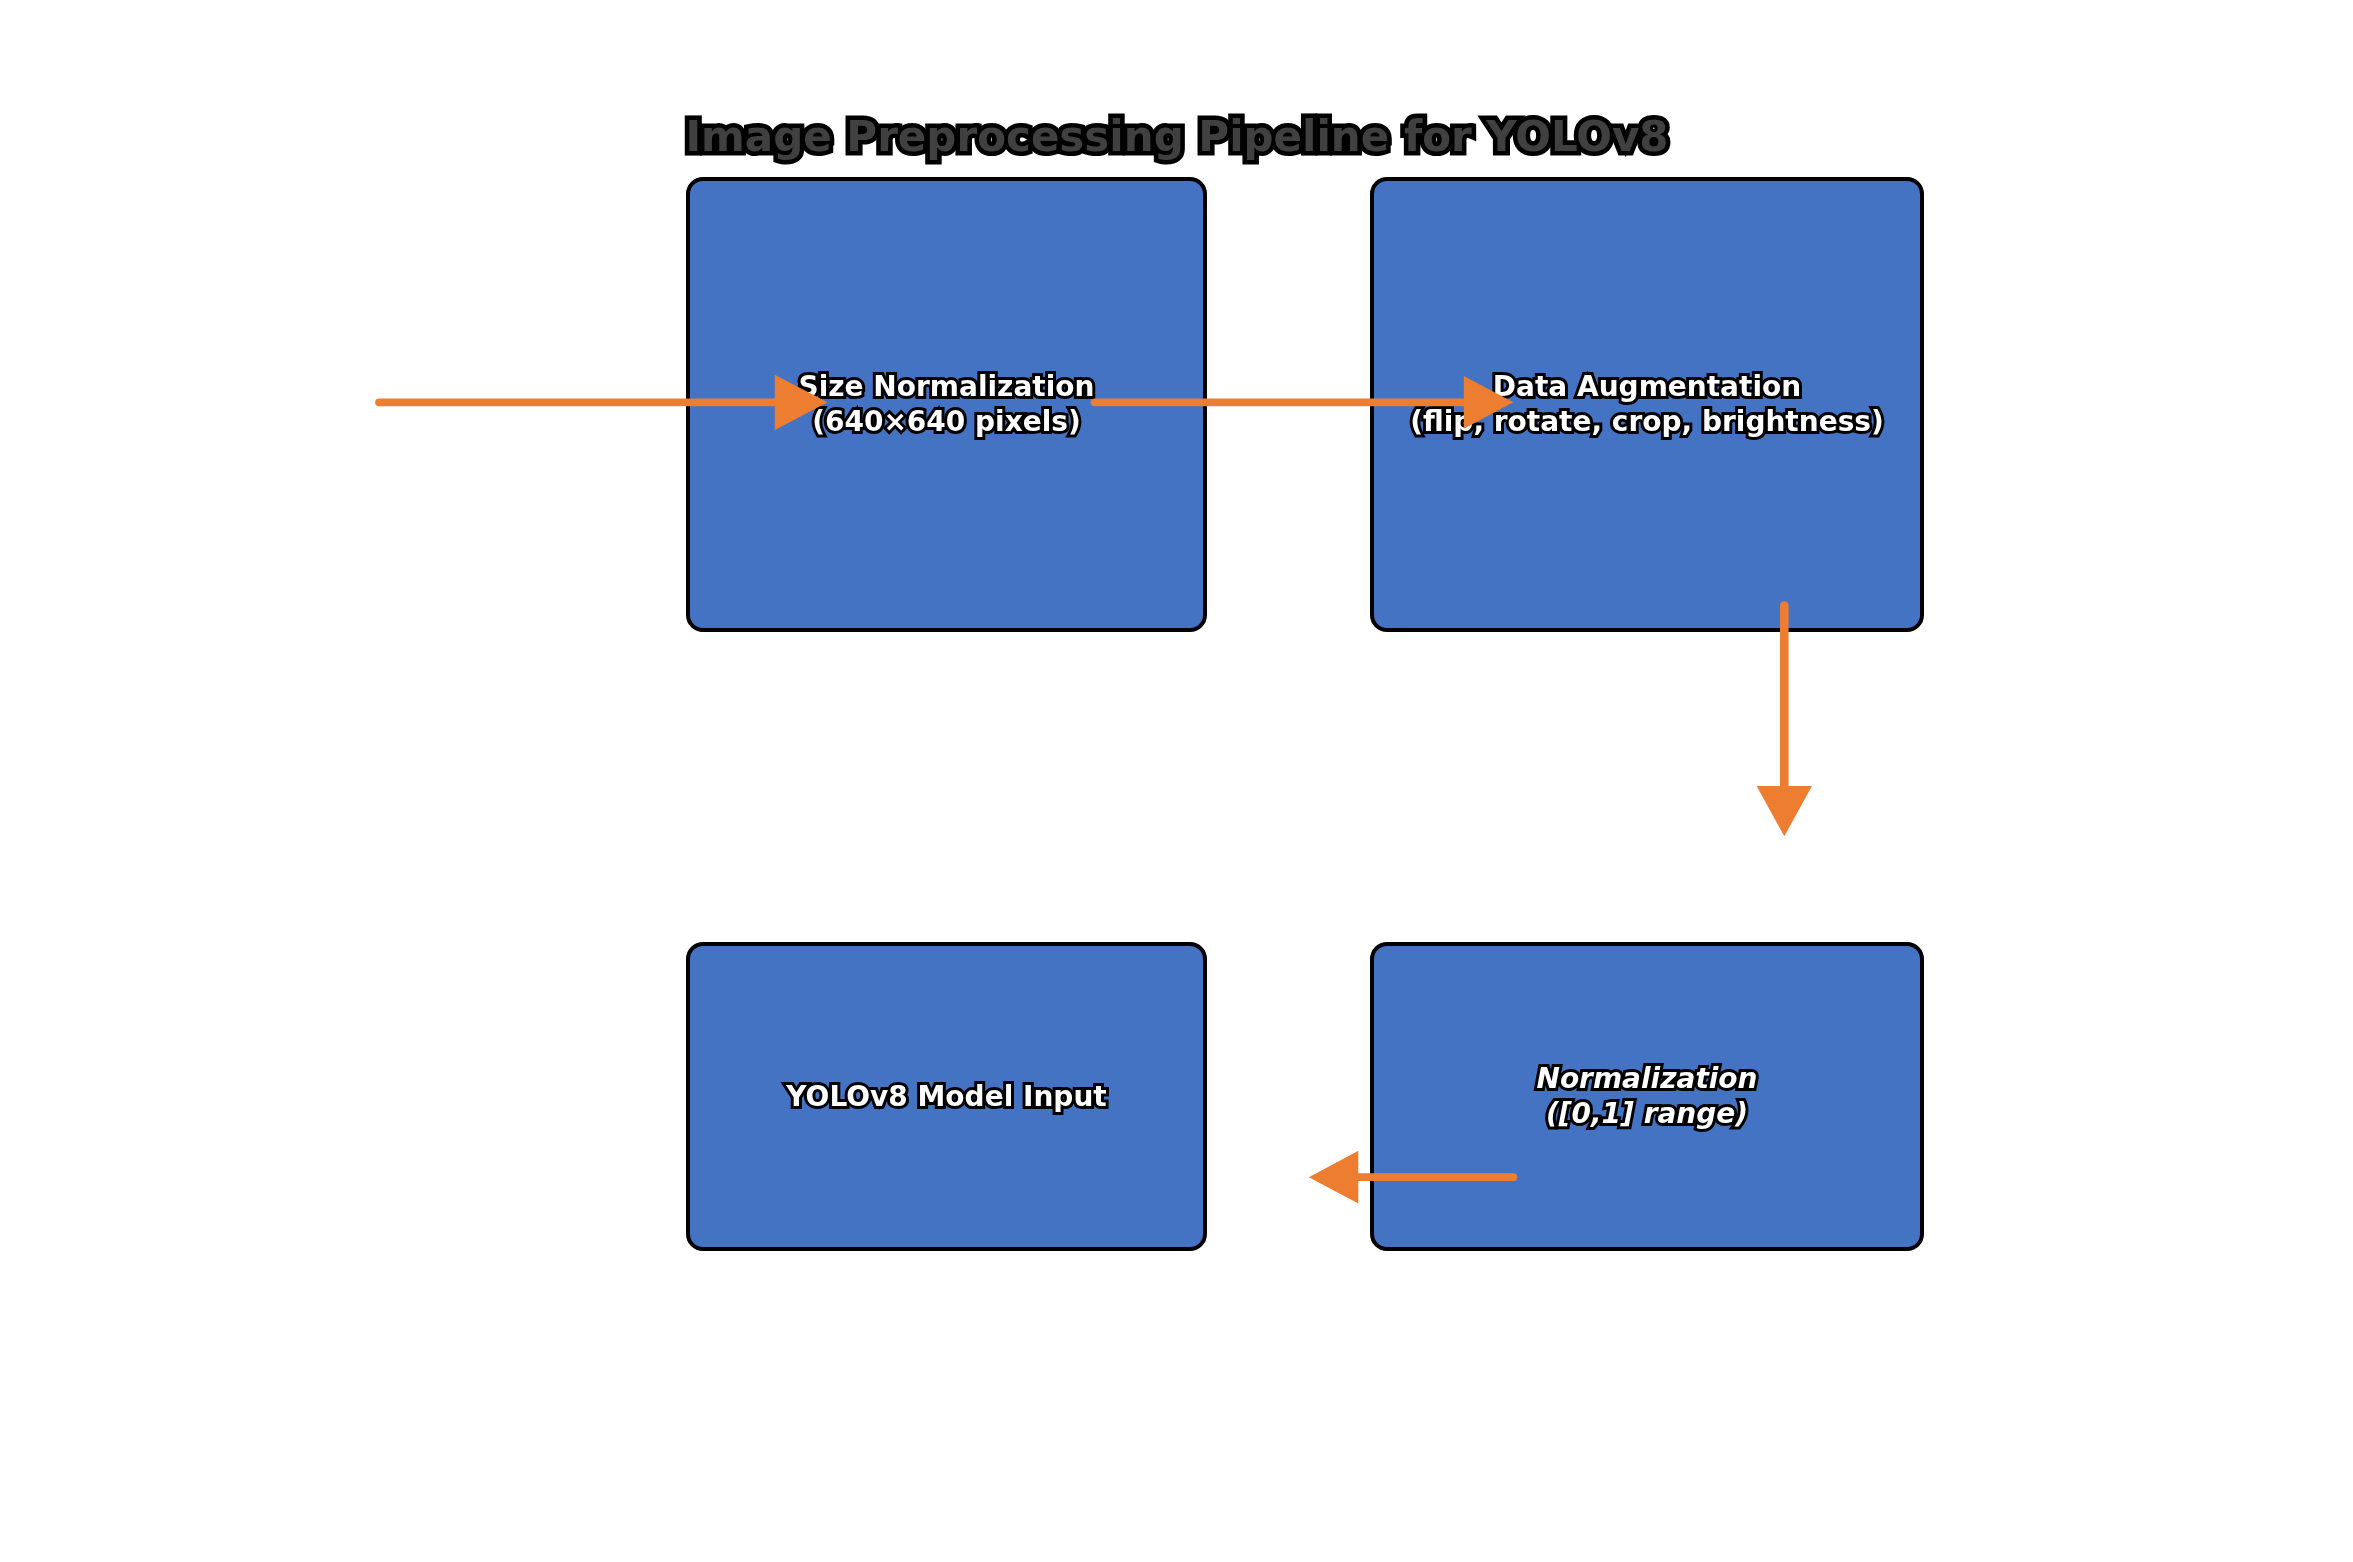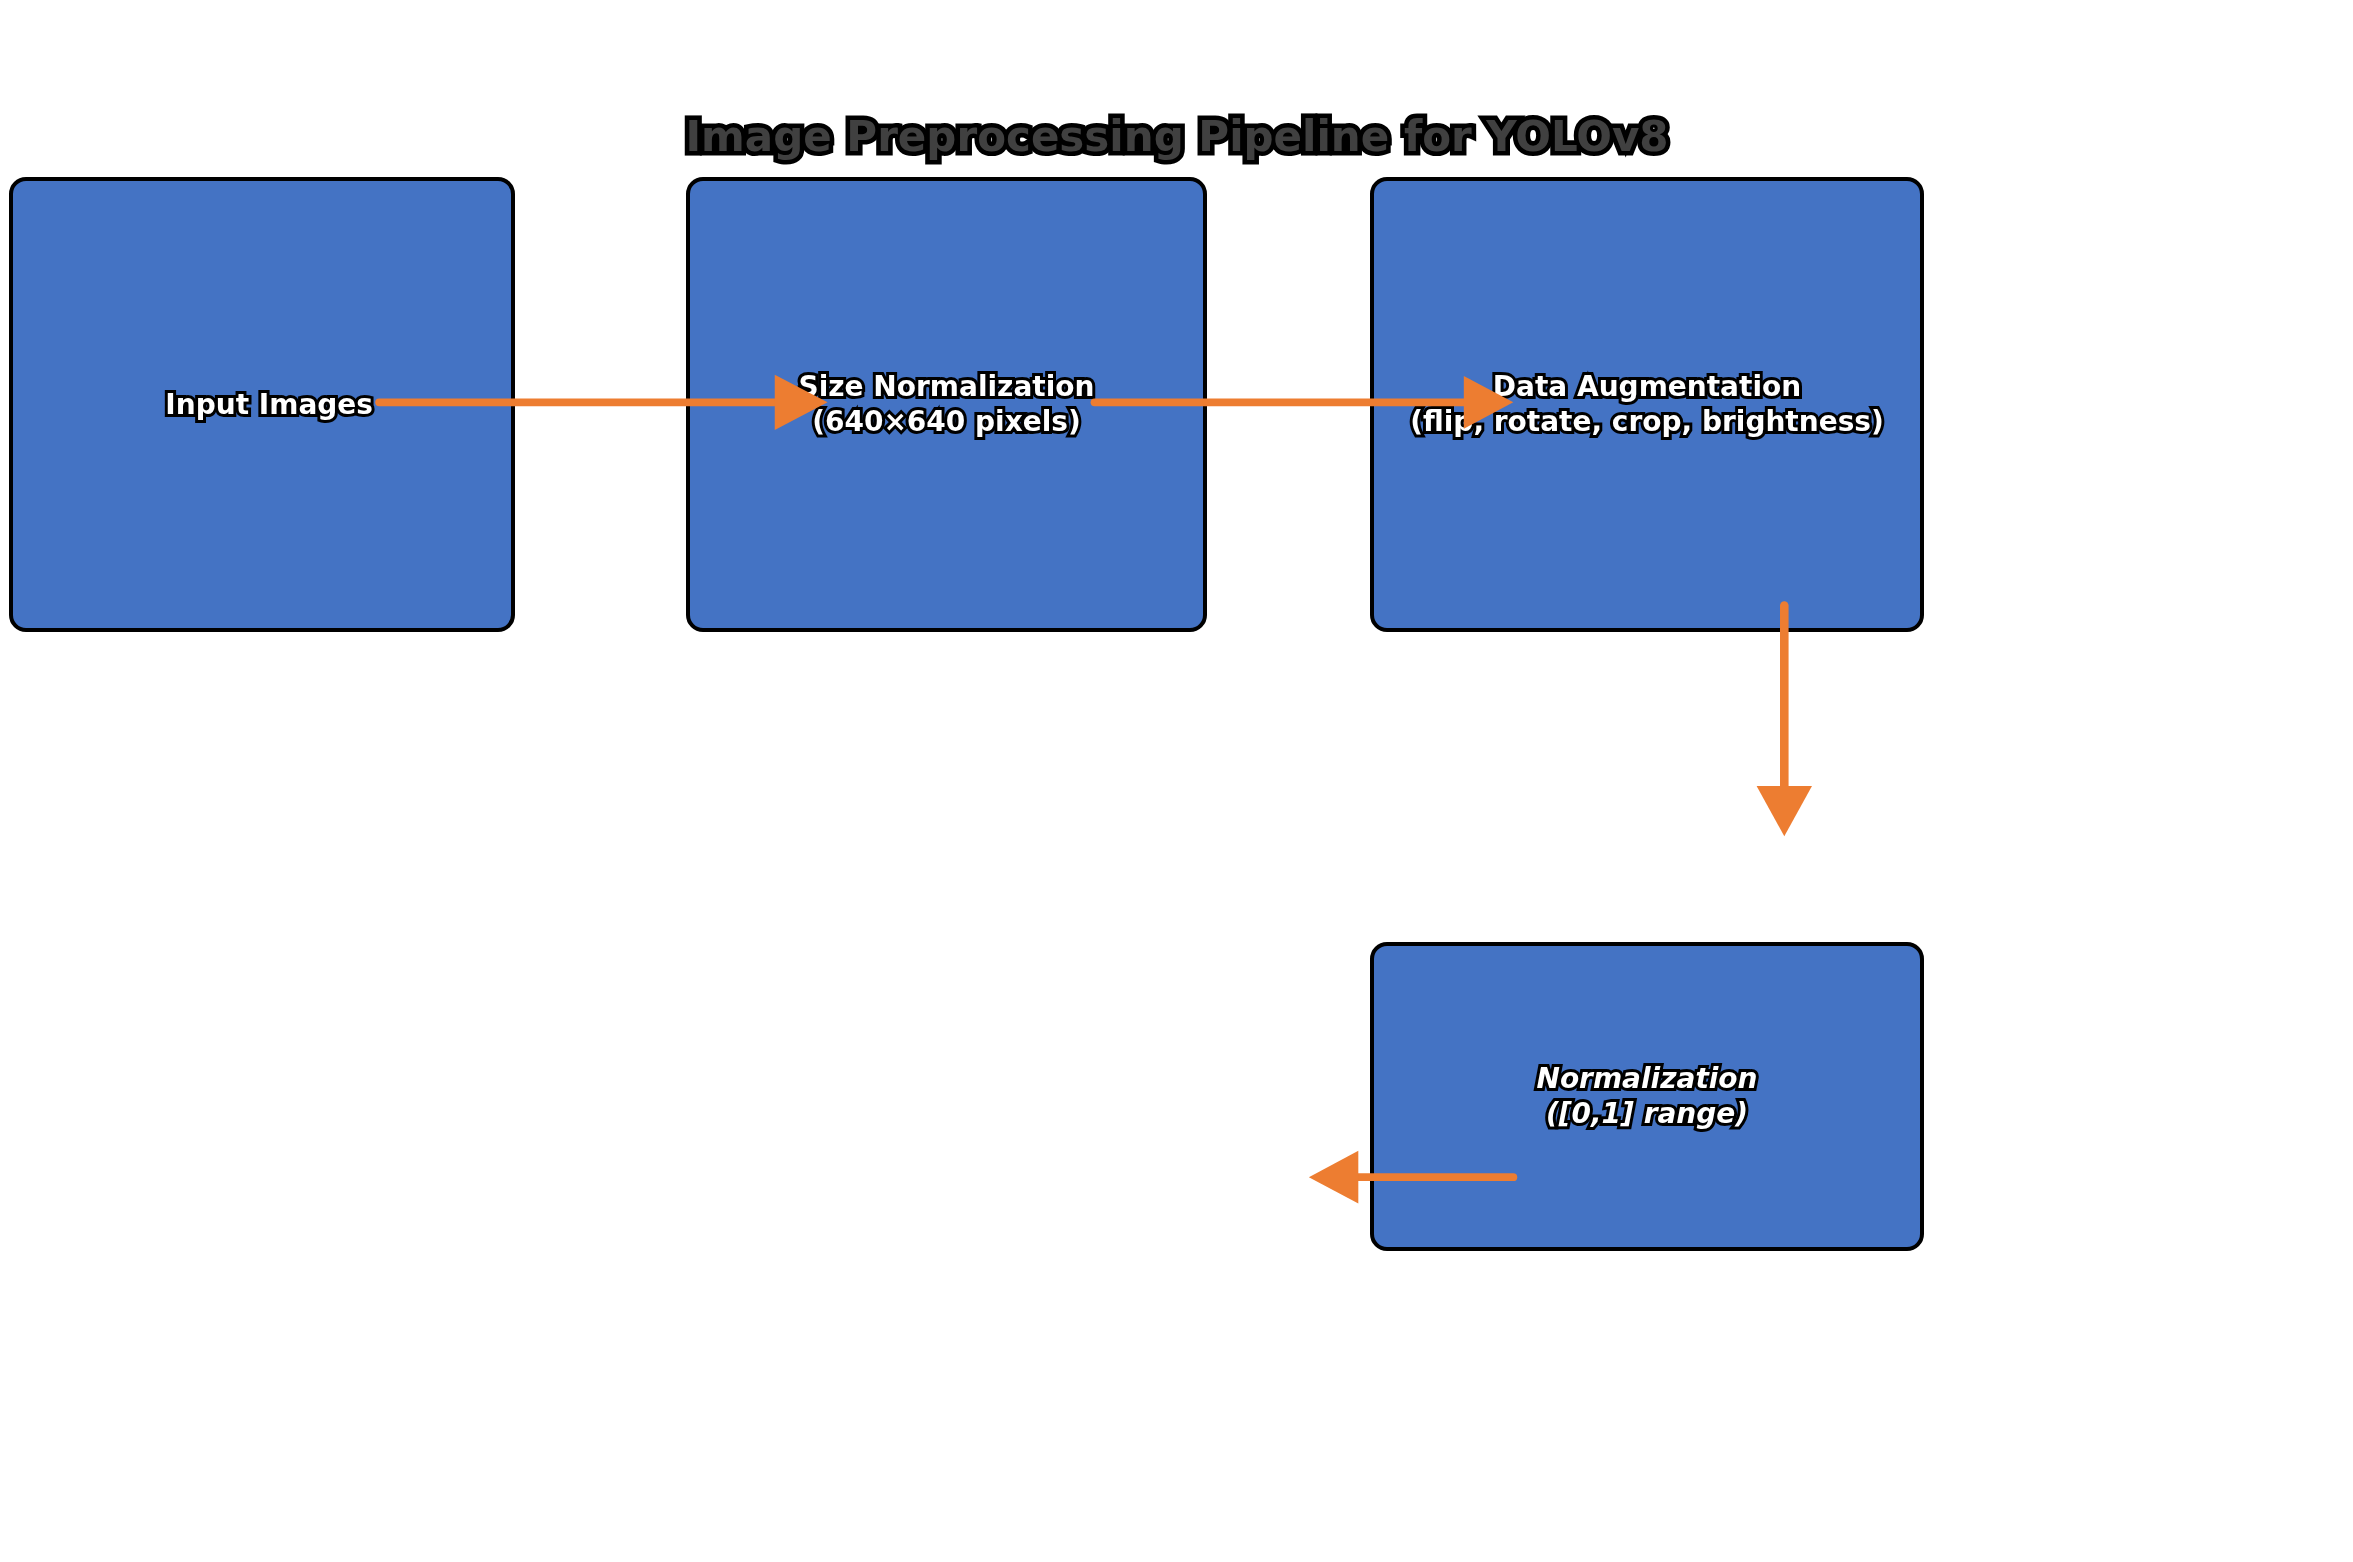--- a/index.html
+++ b/index.html
@@ -89,34 +89,34 @@
     z-index: 9;
   }
 </style>
 </head>
 <body>
 
 <div id="canvas">
 
   <div class="title">Image Preprocessing Pipeline for YOLOv8</div>
 
-  <div class="node" id="node-1">
-    <div class="node-label">Input Images</div>
-  </div>
 
   <div class="node" id="node-2">
     <div class="node-label">Size Normalization
 (640×640 pixels)</div>
   </div>
 
   <div class="node" id="node-3">
     <div class="node-label">Data Augmentation
 (flip, rotate, crop, brightness)</div>
   </div>
 
+  <div class="node" id="node-4">
+    <div class="node-label">YOLOv8 Model Input</div>
+  </div>
 
   <div class="node" id="node-5">
     <div class="node-label">Normalization
 ([0,1] range)</div>
   </div>
 
   <svg class="edge-layer" viewBox="0 0 3570 2370" width="2354" height="1563">
 
     <g>
       <line x1="575" y1="610" x2="1185" y2="610" stroke="#ED7D31" stroke-width="12" stroke-linecap="round"></line>

